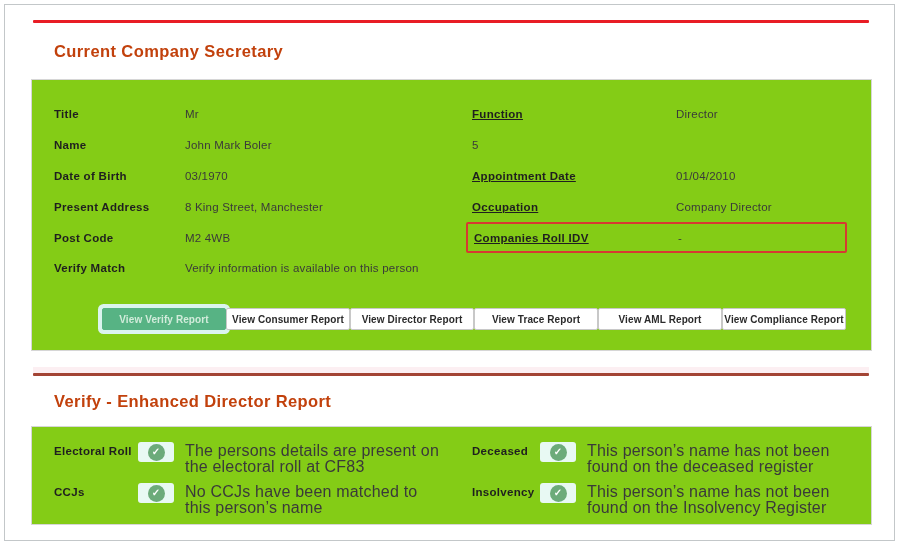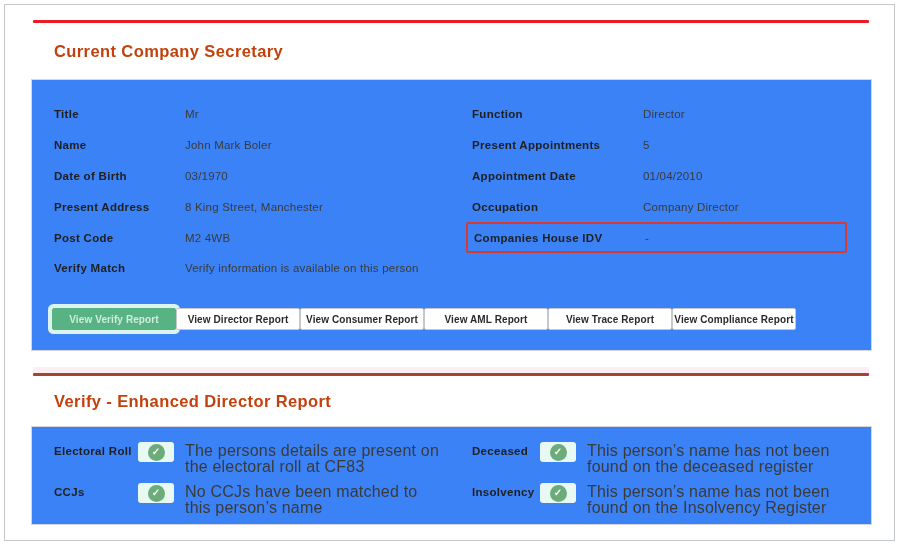--- a/index.html
+++ b/index.html
@@ -18,37 +18,37 @@
 
   .section-title {
     position: absolute; left: 49px; font-size: 16.5px; font-weight: bold;
     color: #c2410c; letter-spacing: 0.4px; white-space: nowrap;
   }
   .title-1 { top: 37px; }
   .title-2 { top: 387px; }
 
   .card {
     position: absolute; left: 26px; width: 841px;
-    border: 1px solid #d6d6d6; background: #3b82f6;
+    border: 1px solid #d6d6d6; background: #84cc16;
   }
   .card-1 { top: 74px; height: 272px; }
   .card-2 { top: 421px; height: 99px; padding-left: 45px; }
 
   .fieldcol { position: absolute; top: 19px; }
   .col-left  { left: 16px;  width: 392px; }
   .col-right { left: 434px; width: 381px; }
 
   .field-row { display: flex; align-items: center; height: 30.8px; padding: 0 6px; }
   .field-row.highlight { border: 2px solid #d63a32; border-radius: 2px; }
   .field-label { font-weight: bold; font-size: 11.5px; color: #1f1f1f; letter-spacing: 0.3px; flex-shrink: 0; }
   .col-left  .field-label { width: 131px; }
-  .col-right .field-label { width: 171px; }
+  .col-right .field-label { width: 204px; text-decoration: underline; }
   .field-value { font-size: 11.5px; color: #3a3a3a; letter-spacing: 0.2px; white-space: nowrap; }
 
-  .button-row { position: absolute; left: 20px; top: 228px; width: 794px; display: flex; justify-content: flex-start; }
+  .button-row { position: absolute; left: 20px; top: 228px; width: 794px; display: flex; justify-content: flex-end; }
   .btn {
     width: 124px; height: 22px; display: flex; align-items: center; justify-content: center;
     background: #ffffff; border: 1px solid #c8c8c8; border-radius: 2px;
     font-family: inherit; font-size: 10px; font-weight: bold; color: #2b2b2b;
     letter-spacing: 0.1px; white-space: nowrap; cursor: pointer;
   }
   .btn.primary { background: #57b384; border-color: #57b384; color: #d2ecdb; box-shadow: 0 0 0 4px #dbf4ee; }
 
   .checkcol { position: absolute; top: 15px; }
   .checkcol.col-left  { width: 392px; }
@@ -106,43 +106,42 @@
         <span class="field-value">Verify information is available on this person</span>
       </div>
     </div>
 
     <div class="fieldcol col-right">
       <div class="field-row">
         <span class="field-label">Function</span>
         <span class="field-value">Director</span>
       </div>
       <div class="field-row">
-        <span class="field-label">Present Appointments</span>
         <span class="field-value">5</span>
       </div>
       <div class="field-row">
         <span class="field-label">Appointment Date</span>
         <span class="field-value">01/04/2010</span>
       </div>
       <div class="field-row">
         <span class="field-label">Occupation</span>
         <span class="field-value">Company Director</span>
       </div>
       <div class="field-row highlight">
-        <span class="field-label">Companies House IDV</span>
+        <span class="field-label">Companies Roll IDV</span>
         <span class="field-value">-</span>
       </div>
     </div>
 
     <div class="button-row">
       <button class="btn primary">View Verify Report</button>
+      <button class="btn">View Consumer Report</button>
       <button class="btn">View Director Report</button>
-      <button class="btn">View Consumer Report</button>
+      <button class="btn">View Trace Report</button>
       <button class="btn">View AML Report</button>
-      <button class="btn">View Trace Report</button>
       <button class="btn">View Compliance Report</button>
     </div>
 
   </div>
 
   <div class="pink-strip"></div>
   <div class="redline redline-2"></div>
 
   <h1 class="section-title title-2">Verify - Enhanced Director Report</h1>
 

